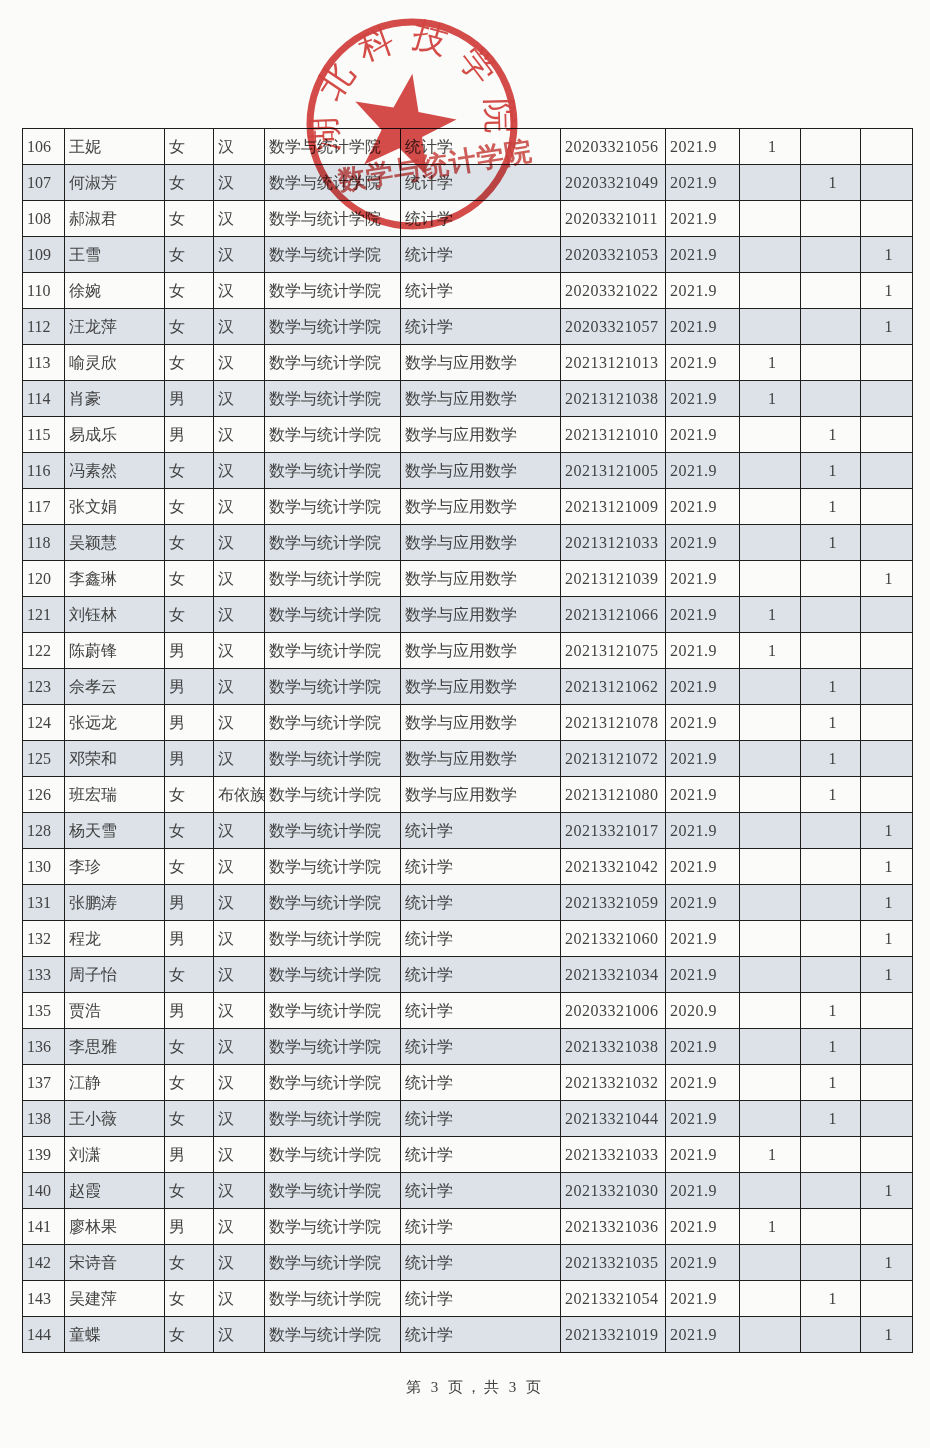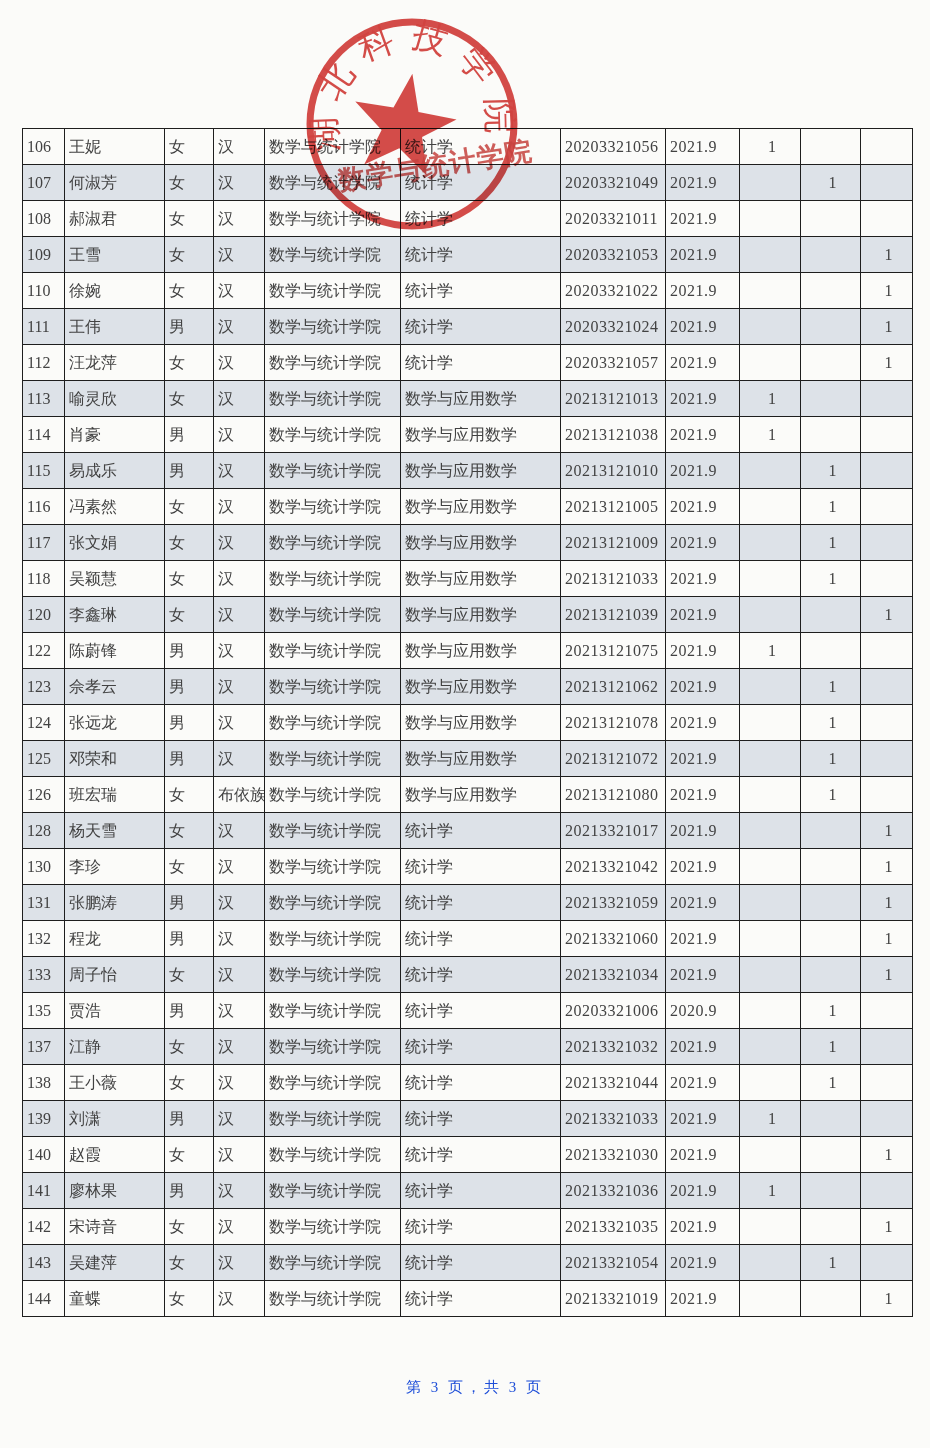--- a/index.html
+++ b/index.html
@@ -44,21 +44,21 @@
     opacity:.92;
     pointer-events:none;
   }
   
   .page-footer{
     position:absolute;
     left:0;right:0;
     top:1378px;
     text-align:center;
     font-size:15px;
-    color:#1d4ed8;
+    color:#404040;
     letter-spacing:3px;
     padding-left:20px;
   }
 </style>
 </head>
 <body style="--row-shade: #dde2e8;">
 
 <div class="scan-page">
 
   <table class="roster">
@@ -139,33 +139,20 @@
       <td class="col-ethnic">汉</td>
       <td class="col-college">数学与统计学院</td>
       <td class="col-major">统计学</td>
       <td class="col-id">20203321022</td>
       <td class="col-date">2021.9</td>
       <td class="col-c1"></td>
       <td class="col-c2"></td>
       <td class="col-c3">1</td>
     </tr>
 
-    <tr>
-      <td class="col-no">111</td>
-      <td class="col-name">王伟</td>
-      <td class="col-gender">男</td>
-      <td class="col-ethnic">汉</td>
-      <td class="col-college">数学与统计学院</td>
-      <td class="col-major">统计学</td>
-      <td class="col-id">20203321024</td>
-      <td class="col-date">2021.9</td>
-      <td class="col-c1"></td>
-      <td class="col-c2"></td>
-      <td class="col-c3">1</td>
-    </tr>
 
     <tr>
       <td class="col-no">112</td>
       <td class="col-name">汪龙萍</td>
       <td class="col-gender">女</td>
       <td class="col-ethnic">汉</td>
       <td class="col-college">数学与统计学院</td>
       <td class="col-major">统计学</td>
       <td class="col-id">20203321057</td>
       <td class="col-date">2021.9</td>
@@ -266,20 +253,33 @@
       <td class="col-ethnic">汉</td>
       <td class="col-college">数学与统计学院</td>
       <td class="col-major">数学与应用数学</td>
       <td class="col-id">20213121039</td>
       <td class="col-date">2021.9</td>
       <td class="col-c1"></td>
       <td class="col-c2"></td>
       <td class="col-c3">1</td>
     </tr>
 
+    <tr>
+      <td class="col-no">121</td>
+      <td class="col-name">刘钰林</td>
+      <td class="col-gender">女</td>
+      <td class="col-ethnic">汉</td>
+      <td class="col-college">数学与统计学院</td>
+      <td class="col-major">数学与应用数学</td>
+      <td class="col-id">20213121066</td>
+      <td class="col-date">2021.9</td>
+      <td class="col-c1">1</td>
+      <td class="col-c2"></td>
+      <td class="col-c3"></td>
+    </tr>
 
     <tr>
       <td class="col-no">122</td>
       <td class="col-name">陈蔚锋</td>
       <td class="col-gender">男</td>
       <td class="col-ethnic">汉</td>
       <td class="col-college">数学与统计学院</td>
       <td class="col-major">数学与应用数学</td>
       <td class="col-id">20213121075</td>
       <td class="col-date">2021.9</td>
@@ -424,20 +424,33 @@
       <td class="col-ethnic">汉</td>
       <td class="col-college">数学与统计学院</td>
       <td class="col-major">统计学</td>
       <td class="col-id">20203321006</td>
       <td class="col-date">2020.9</td>
       <td class="col-c1"></td>
       <td class="col-c2">1</td>
       <td class="col-c3"></td>
     </tr>
 
+    <tr>
+      <td class="col-no">136</td>
+      <td class="col-name">李思雅</td>
+      <td class="col-gender">女</td>
+      <td class="col-ethnic">汉</td>
+      <td class="col-college">数学与统计学院</td>
+      <td class="col-major">统计学</td>
+      <td class="col-id">20213321038</td>
+      <td class="col-date">2021.9</td>
+      <td class="col-c1"></td>
+      <td class="col-c2">1</td>
+      <td class="col-c3"></td>
+    </tr>
 
     <tr>
       <td class="col-no">137</td>
       <td class="col-name">江静</td>
       <td class="col-gender">女</td>
       <td class="col-ethnic">汉</td>
       <td class="col-college">数学与统计学院</td>
       <td class="col-major">统计学</td>
       <td class="col-id">20213321032</td>
       <td class="col-date">2021.9</td>

